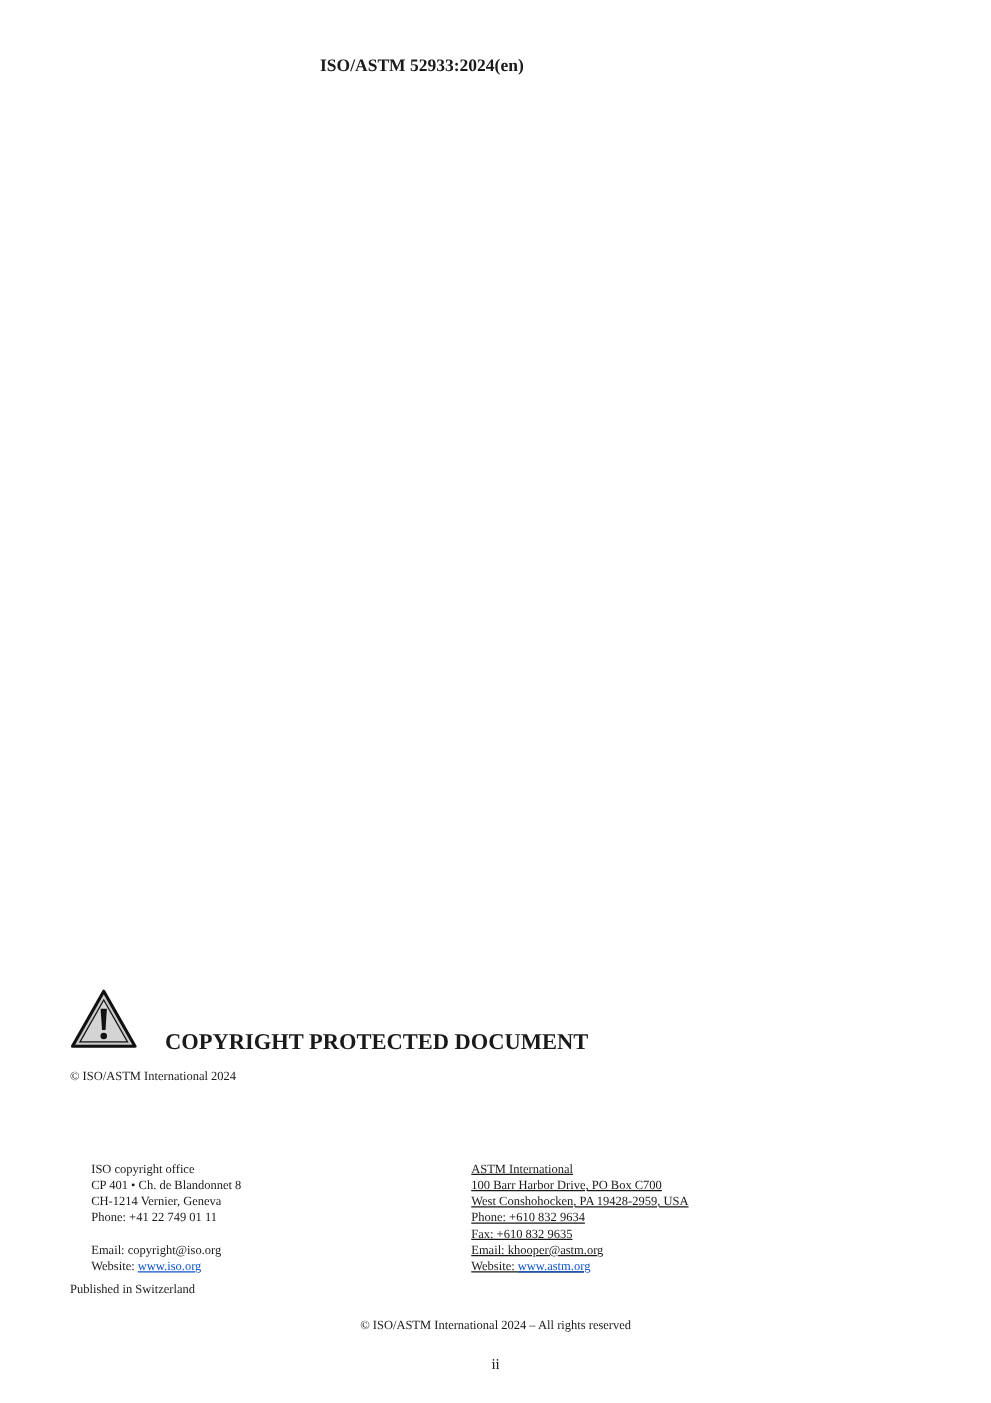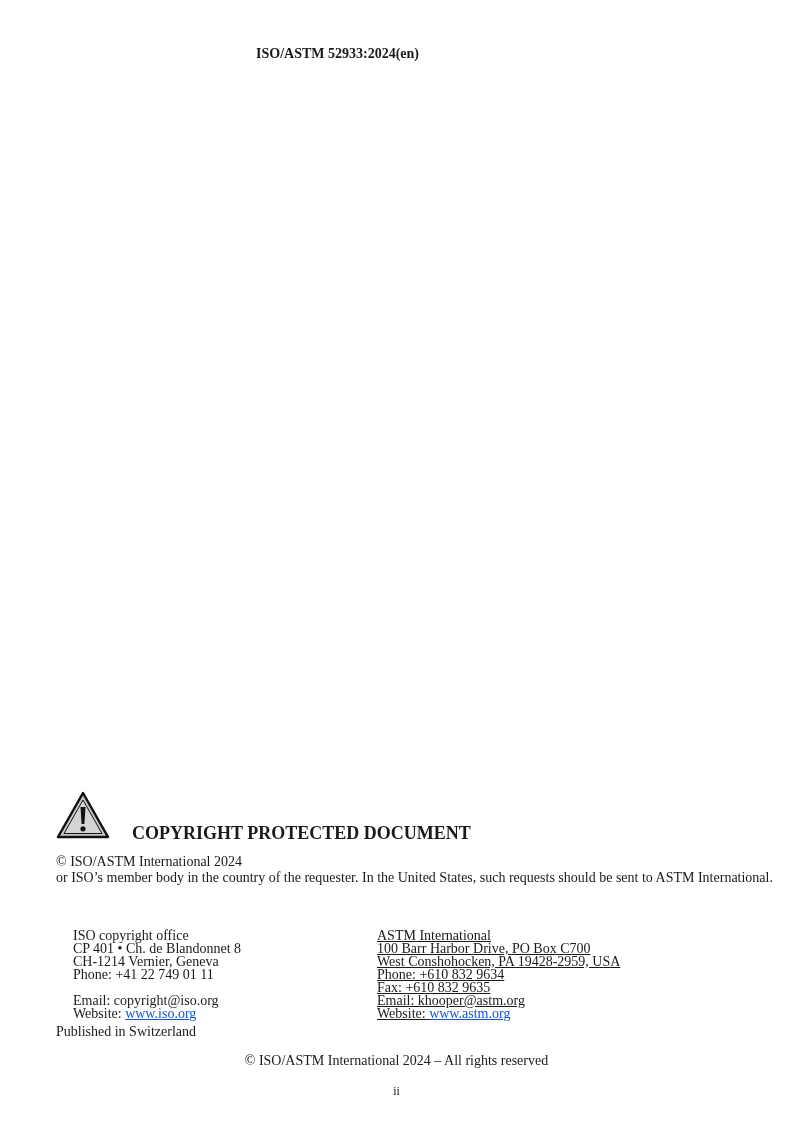--- a/index.html
+++ b/index.html
@@ -16,21 +16,21 @@
     .warning-icon {
       position: absolute; left: 56px; top: 791px; width: 54px; height: 48px;
     }
     .cpd-title {
       position: absolute; left: 132px; top: 823px;
       font-weight: bold; font-size: 18px;
       font-family: "Liberation Serif", "DejaVu Serif", serif;
     }
     .small {
       font-family: "Liberation Serif", "DejaVu Serif", serif;
-      font-size: 14px; line-height: 13px;
+      font-size: 10px; line-height: 13px;
     }
     .copyright-line { position: absolute; left: 56px; top: 855px; }
     .rights-para {
       position: absolute; left: 56px; top: 871px; width: 660px;
       white-space: nowrap;
     }
     .rights-para div { height: 13px; }
     .addr-iso { position: absolute; left: 73px; top: 929px; }
     .addr-astm { position: absolute; left: 377px; top: 929px; text-decoration: underline; }
     .addr-iso div, .addr-astm div { height: 13px; white-space: nowrap; }
@@ -55,21 +55,20 @@
   <polygon points="27,9 46,42.5 8,42.5" fill="#d4d4d4" stroke="#111" stroke-width="1"></polygon>
   <path d="M24.5,16 L29.5,16 L28.4,33 L25.6,33 Z" fill="#111"></path>
   <circle cx="27" cy="37.8" r="2.6" fill="#111"></circle>
 </svg>
 
 <div class="cpd-title">COPYRIGHT PROTECTED DOCUMENT</div>
 
 <div class="small copyright-line">©  ISO/ASTM International 2024</div>
 
 <div class="small rights-para">
-  <div>or ISO’s member body in the country of the requester. In the United States, such requests should be sent to ASTM International.</div>
 </div>
 
 <div class="small addr-iso">
   <div>ISO copyright office</div>
   <div>CP 401 • Ch. de Blandonnet 8</div>
   <div>CH-1214 Vernier, Geneva</div>
   <div>Phone: +41 22 749 01 11</div>
   <div class="gap"></div>
   <div>Email: copyright@iso.org</div>
   <div><span>Website: </span><a class="link">www.iso.org</a></div>

